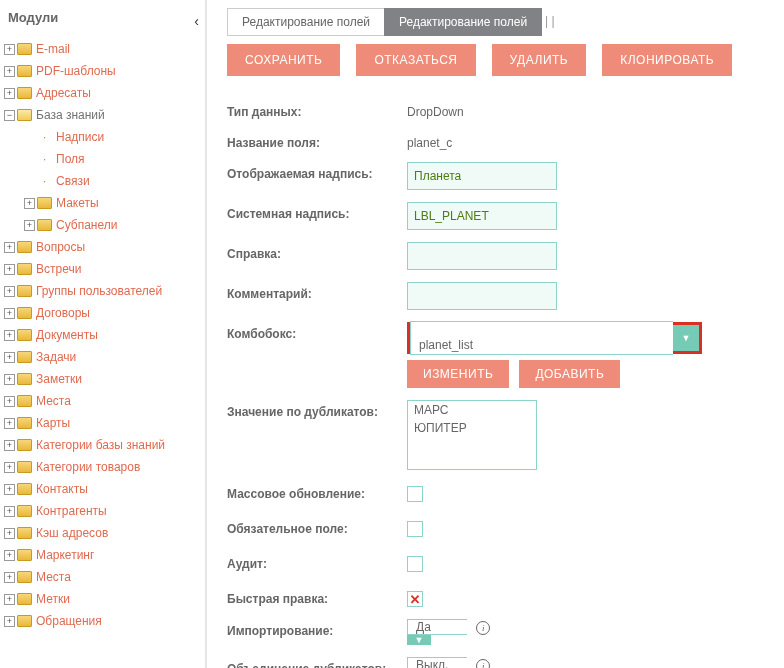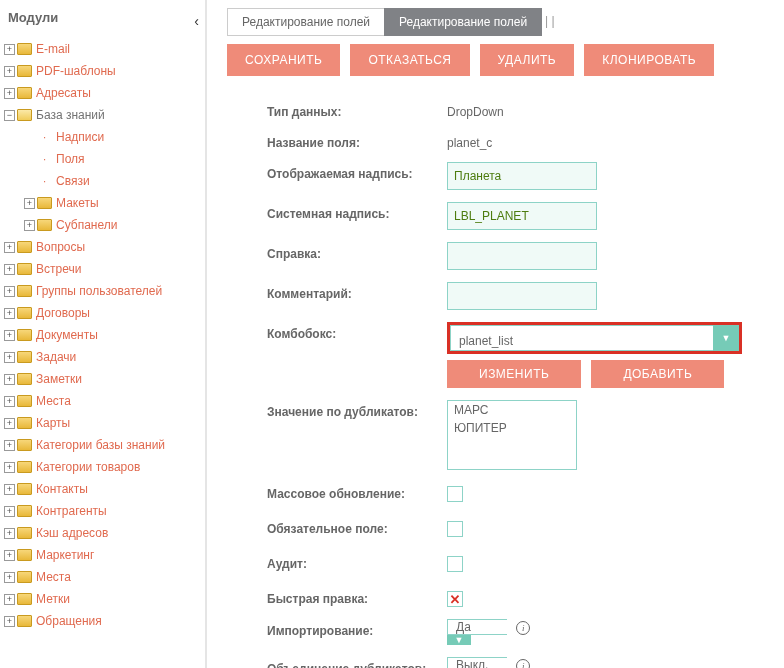--- a/index.html
+++ b/index.html
@@ -19,33 +19,33 @@
 .tree-label.active { color: #737373; }
 .tree-sub { padding-left: 20px; }
 
 .main { flex: 1; padding: 8px 12px 0 20px; overflow: hidden; position: relative; border-radius: 19px; }
 
 .tabs { display: flex; margin-bottom: 8px; }
 .tab { padding: 6px 14px; border: 1px solid #ccc; background: #fff; color: #666; font-size: 12px; cursor: pointer; margin-right: -1px; }
 .tab.active { background: #808286; color: #fff; border-color: #808286; position: relative; }
 .tab-extra { display: inline-block; padding: 6px 4px; color: #999; }
 
-.toolbar { display: flex; gap: 10px; margin-bottom: 24px; }
+.toolbar { display: flex; gap: 16px; margin-bottom: 24px; }
 .btn { background: #ef8b79; color: #fff; border: none; padding: 9px 18px; font-size: 12px; letter-spacing: 0.5px; cursor: pointer; }
-.btn-small { padding: 7px 32px; font-size: 12px; }
+.btn-small { padding: 7px 16px; font-size: 12px; }
 
 .form-row { display: flex; align-items: flex-start; margin-bottom: 12px; }
-.form-label { width: 180px; color: #666; font-size: 12px; padding-top: 5px; font-weight: bold; margin-left: 40px; }
+.form-label { width: 180px; color: #666; font-size: 12px; padding-top: 5px; font-weight: bold; }
 .form-value { flex: 1; }
 .static-val { color: #666; padding-top: 5px; display: inline-block; }
 
 .input-teal { width: 150px; height: 28px; border: 1px solid #8dd3c7; background: #f0faf7; padding: 0 6px; font-size: 12px; color: #4d7c0f; }
 
 .combo-highlight { display: flex; align-items: center; border: 3px solid #d93025; width: 295px; height: 32px; margin-bottom: 6px; }
-.combo-input { flex: 1; height: 100%; border: 1px solid #8dd3c7; border-right: none; background: #fff; padding: 8px 8px; font-size: 12px; color: #666; }
+.combo-input { flex: 1; height: 100%; border: 1px solid #8dd3c7; border-right: none; background: #fff; padding: 16px 8px; font-size: 12px; color: #666; }
 .combo-caret { width: 26px; height: 100%; background: #76cbb7; display: flex; align-items: center; justify-content: center; color: #fff; font-size: 9px; }
 
 .btn-row { display: flex; gap: 10px; }
 
 .multisel { width: 130px; height: 70px; border: 1px solid #8dd3c7; background: #fff; font-size: 12px; color: #666; overflow-y: scroll; }
 .multisel div { padding: 2px 6px; }
 
 .select-teal { display: inline-flex; align-items: stretch; height: 26px; flex-direction: column; }
 .select-teal .sel-body { border: 1px solid #8dd3c7; border-right: none; background: #fff; padding: 0 8px; display: flex; align-items: center; color: #666; min-width: 60px; }
 .select-teal .sel-caret { width: 24px; background: #76cbb7; display: flex; align-items: center; justify-content: center; color: #fff; font-size: 9px; }

